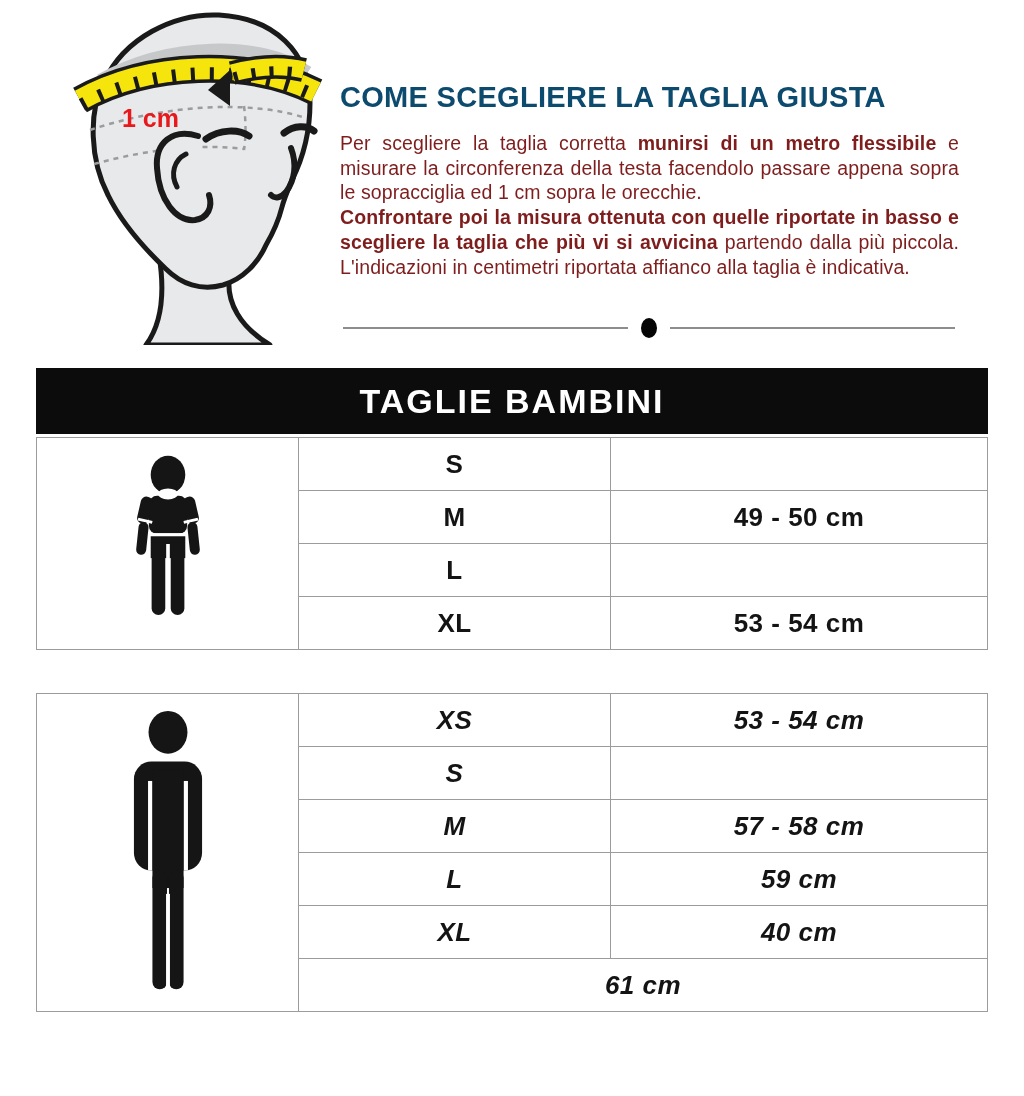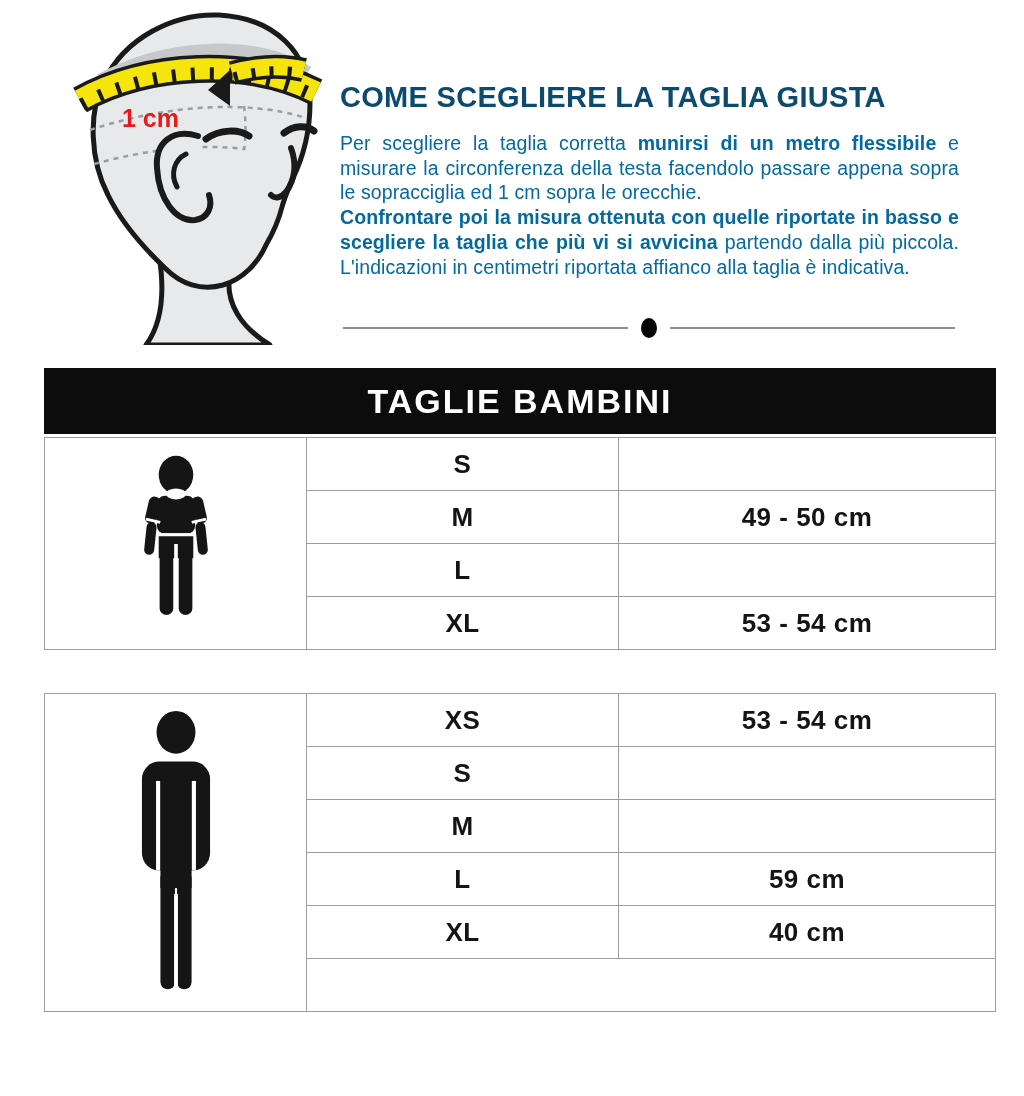--- a/index.html
+++ b/index.html
@@ -12,51 +12,51 @@
   .illustration svg { width:100%; height:100%; }
 
   
   .intro { position:absolute; left:340px; top:82px; width:619px; }
   .intro h1 {
     font-size:29px; line-height:1.1; font-weight:bold;
     color:#0c4a6e; letter-spacing:0.3px; margin-bottom:17px;
     white-space:nowrap;
   }
   .intro p {
-    font-size:19.5px; line-height:1.27; text-align:justify; color:#0369a1;
+    font-size:19.5px; line-height:1.27; text-align:justify; color:#7f1d1d;
     letter-spacing:0.1px;
   }
   .intro p .b { font-weight:bold; }
 
   
   .divider {
     position:absolute; left:343px; top:316px; width:612px; height:24px;
     display:flex; align-items:center;
   }
   .divider .line { flex:1; height:2px; background:#8d8d8d; }
   .divider .dot {
     width:16px; height:20px; border-radius:50%; background:#050505;
     margin:0 13px;
   }
 
   
-  .size-section { position:absolute; left:44px; width:952px; }
+  .size-section { position:absolute; left:36px; width:952px; }
   .size-section.bambini { top:368px; }
   .size-section.adulti  { top:690px; }
 
   .table-title {
     height:66px; background:#0c0c0c; color:#ffffff;
     display:flex; align-items:center; justify-content:center;
     font-size:34px; font-weight:bold; letter-spacing:2px;
   }
   .table-body {
     margin-top:3px; border:1px solid #9c9c9c; display:flex; background:#fff;
   }
   .bambini .table-body { height:213px; }
-  .adulti  .table-body { height:319px; }
+  .adulti  .table-body { height:319px;font-style:italic; }
 
   .icon-cell {
     width:262px; border-right:1px solid #9c9c9c;
     display:flex; align-items:center; justify-content:center;
   }
   .rows { flex:1; display:flex; flex-direction:column; }
   .size-row { flex:1; display:flex; border-bottom:1px solid #9c9c9c; }
   .size-row:last-child { border-bottom:none; }
   .cell {
     display:flex; align-items:center; justify-content:center;
@@ -195,28 +195,30 @@
       <div class="rows">
           <div class="size-row">
             <div class="cell size">XS</div>
             <div class="cell cm">53 - 54 cm</div>
           </div>
           <div class="size-row">
             <div class="cell size">S</div>
           </div>
           <div class="size-row">
             <div class="cell size">M</div>
+            <div class="cell cm">57 - 58 cm</div>
           </div>
           <div class="size-row">
             <div class="cell size">L</div>
             <div class="cell cm">59 cm</div>
           </div>
           <div class="size-row">
             <div class="cell size">XL</div>
             <div class="cell cm">40 cm</div>
           </div>
           <div class="size-row">
+            <div class="cell cm">61 cm</div>
           </div>
         </div>
     </div>
   </section>
 
 </div>
 
 </body></html>

